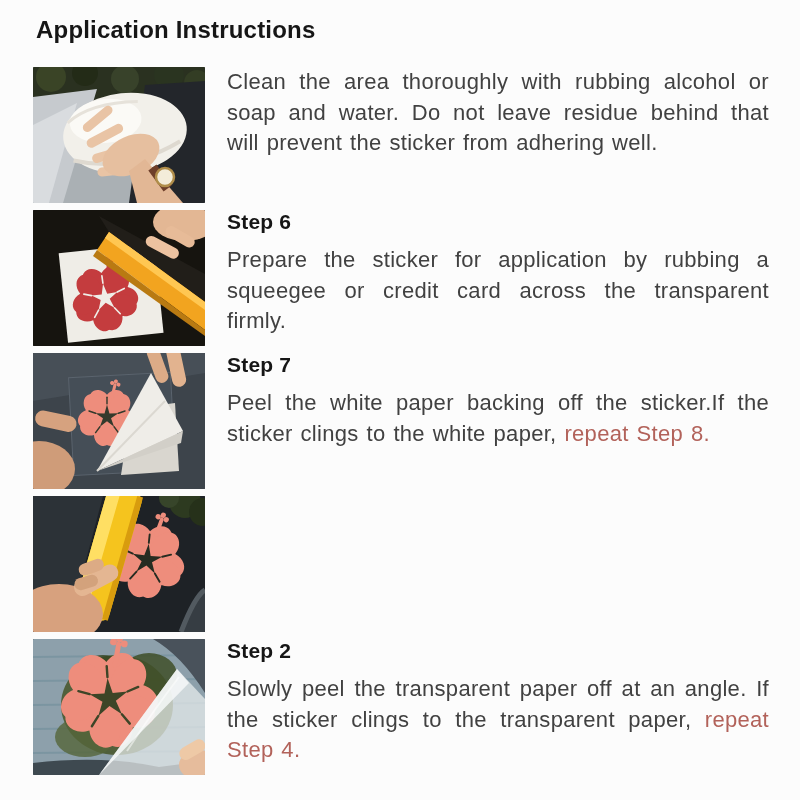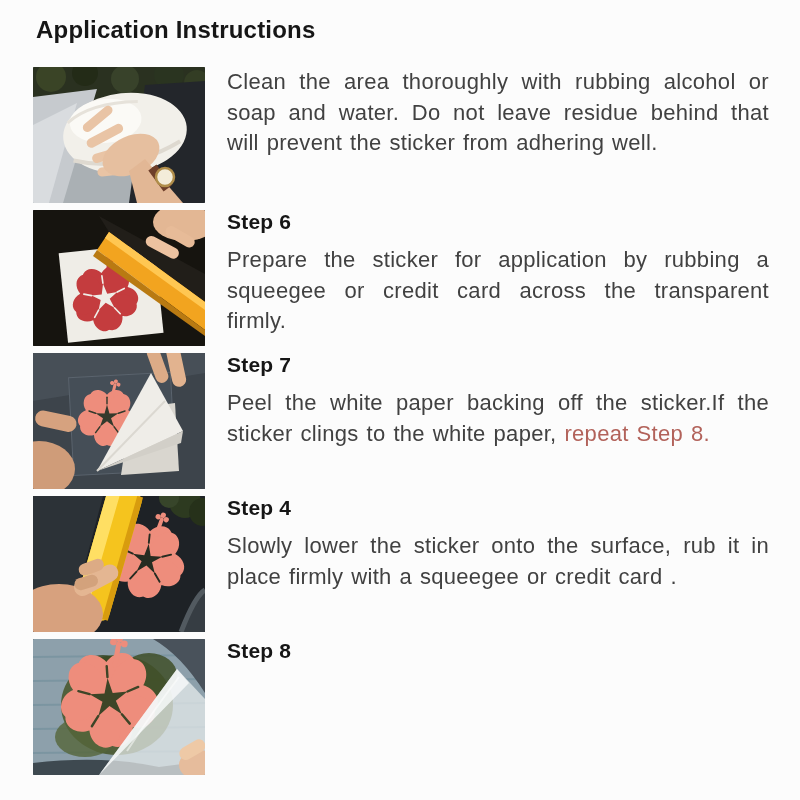--- a/index.html
+++ b/index.html
@@ -193,24 +193,20 @@
             <rect x="86" y="-6" width="6" height="128" fill="#d89c0e"></rect>
           </g>
           <g>
             <ellipse cx="26" cy="118" rx="44" ry="30" fill="#d7a17e"></ellipse>
             <rect x="38" y="88" width="48" height="17" rx="8.5" fill="#e4b692" transform="rotate(-28 38 88)"></rect>
             <rect x="44" y="70" width="26" height="12" rx="6" fill="#dcab85" transform="rotate(-20 44 70)"></rect>
             <rect x="40" y="84" width="24" height="12" rx="6" fill="#d3a27c" transform="rotate(-16 40 84)"></rect>
           </g>
         </svg>
       </div>
-      <div class="step-body">
-        <h2 class="step-heading">Step 4</h2>
-        <p class="step-text"><span>Slowly lower the sticker onto the surface, rub it in place firmly with a squeegee or credit card .</span><span class="ref-red"></span></p>
-      </div>
     </div>
 
     <div class="step-row">
       <div class="step-photo">
         <svg viewBox="0 0 172 136">
           <rect width="172" height="136" fill="#8da0ab"></rect>
           <g stroke="#7a94a0" stroke-width="2" opacity="0.9">
             <line x1="0" y1="18" x2="172" y2="16"></line>
             <line x1="0" y1="42" x2="172" y2="40"></line>
             <line x1="0" y1="66" x2="172" y2="64"></line>
@@ -231,18 +227,19 @@
             <polygon points="66,136 144,30 156,44" fill="#f6f8f8" opacity="0.85"></polygon>
             <path d="M94,112 Q120,72 146,38" stroke="#ffffff" stroke-width="2" opacity="0.5" fill="none"></path>
           </g>
           <g>
             <ellipse cx="166" cy="126" rx="20" ry="15" fill="#e6bc9c"></ellipse>
             <rect x="144" y="112" width="28" height="13" rx="6.5" fill="#eec9a6" transform="rotate(-30 144 112)"></rect>
           </g>
         </svg>
       </div>
       <div class="step-body">
-        <h2 class="step-heading">Step 8</h2>
+        <h2 class="step-heading">Step 2</h2>
+        <p class="step-text"><span>Slowly peel the transparent paper off at an angle. If the sticker clings to the transparent paper, </span><span class="ref-red">repeat Step 4.</span></p>
       </div>
     </div>
 
   </div>
 </div>
 
 </body></html>

